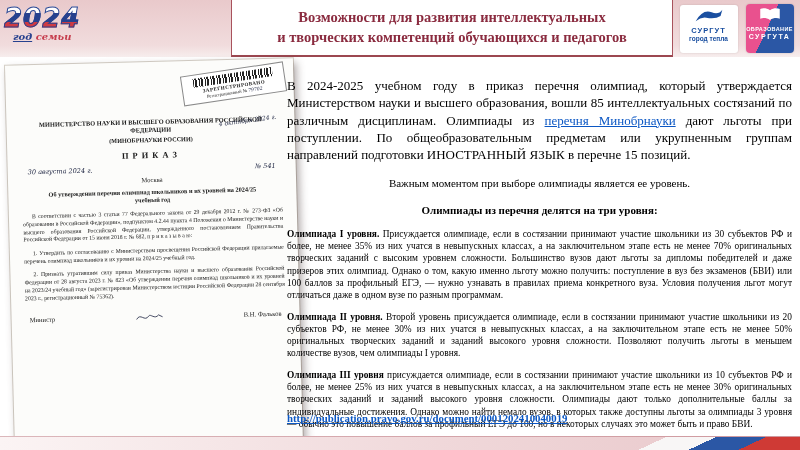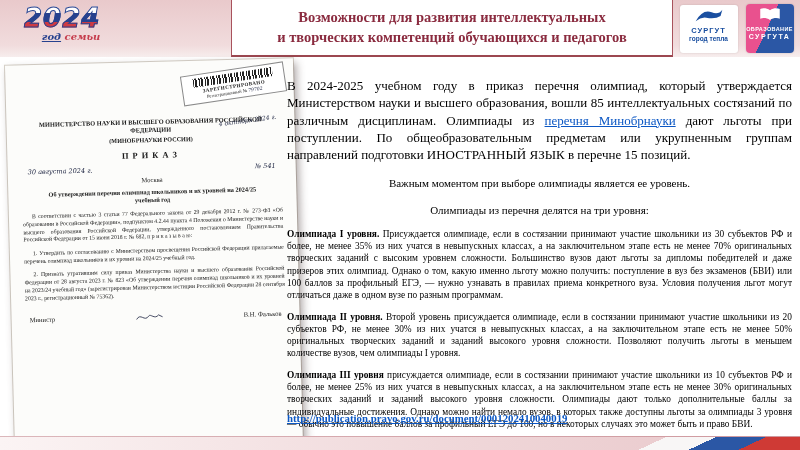--- a/index.html
+++ b/index.html
@@ -8,21 +8,21 @@
 
   
   .header{position:absolute;top:0;left:0;width:800px;height:57px;display:flex;}
   .hz-left{width:231px;position:relative;background:linear-gradient(180deg,#e9c9cb 0%,#f1dcdd 80%,#f7eded 100%);}
   .hz-center{width:424px;background:#fff;border-left:1px solid #a8525c;border-right:1px solid #a8525c;border-bottom:2px solid #9c4750;
              display:flex;flex-direction:column;justify-content:center;align-items:center;gap:1px;padding:3px 8px;}
   .hz-right{flex:1;background:linear-gradient(180deg,#e9c9cb 0%,#f1dcdd 80%,#f7eded 100%);
             display:flex;align-items:center;justify-content:center;gap:8px;}
   .slide-title{color:#8a2b3f;font-weight:bold;font-size:14.5px;line-height:1.32;text-align:center;}
 
-  .logo-2024{position:absolute;left:24px;top:5px;text-align:right;line-height:1;}
+  .logo-2024{position:absolute;left:4px;top:5px;text-align:center;line-height:1;}
   .y2024{font-family:"DejaVu Sans",sans-serif;font-weight:bold;font-style:italic;font-size:26px;letter-spacing:1px;
          background:linear-gradient(180deg,#ffffff 0 32%,#27418e 32% 66%,#cf3a43 66% 100%);
          -webkit-background-clip:text;background-clip:text;-webkit-text-fill-color:transparent;
          -webkit-text-stroke:1px #27418e;}
   .y2024-caption{margin-top:1px;font-family:"DejaVu Serif",serif;font-style:italic;font-weight:bold;font-size:10px;}
   .cap-god{color:#27418e;text-decoration:underline;} .cap-semyi{color:#c63d4d;}
 
   .logo-surgut{width:58px;height:46px;background:#fff;border-radius:3px;text-align:center;padding-top:2px;
                font-family:"Liberation Sans",sans-serif;color:#1a4fa0;box-shadow:0 0 2px rgba(0,0,0,.15);}
   .surgut-name{font-size:7.5px;font-weight:bold;letter-spacing:1px;line-height:1.1;}
@@ -142,21 +142,21 @@
         <path d="M1 7 C5 0 9 10 13 4 C15 1 19 8 23 3 L27 5" stroke="#1c2340" stroke-width="0.8" fill="none"></path>
       </svg>
       <span>В.Н. Фальков</span>
     </div>
   </div>
 
   <div class="content">
     <p class="intro"><span>В 2024-2025 учебном году в приказ перечня олимпиад, который утверждается Министерством науки и высшего образования, вошли 85 интеллектуальных состязаний по различным дисциплинам. Олимпиады из </span><a href="#" class="blue-link">перечня Минобрнауки</a><span> дают льготы при поступлении. По общеобразовательным предметам или укрупненным группам направлений подготовки ИНОСТРАННЫЙ ЯЗЫК в перечне 15 позиций.</span></p>
 
     <p class="levels-head">Важным моментом при выборе олимпиады является ее уровень.</p>
-    <p class="levels-head" style="margin-top:12px;">Олимпиады из перечня делятся на три уровня:</p>
+    <p class="levels-head" style="margin-top:12px;font-weight:bold;">Олимпиады из перечня делятся на три уровня:</p>
 
     <p class="level"><b>Олимпиада I уровня.</b><span> Присуждается олимпиаде, если в состязании принимают участие школьники из 30 субъектов РФ и более, не менее 35% из них учатся в невыпускных классах, а на заключительном этапе есть не менее 70% оригинальных творческих заданий с высоким уровнем сложности. Большинство вузов дают льготы за дипломы победителей и даже призеров этих олимпиад. Однако о том, какую именно льготу можно получить: поступление в вуз без экзаменов (БВИ) или 100 баллов за профильный ЕГЭ, — нужно узнавать в правилах приема конкретного вуза. Условия получения льгот могут отличаться даже в одном вузе по разным программам.</span></p>
     <p class="level"><b>Олимпиада II уровня.</b><span> Второй уровень присуждается олимпиаде, если в состязании принимают участие школьники из 20 субъектов РФ, не менее 30% из них учатся в невыпускных классах, а на заключительном этапе есть не менее 50% оригинальных творческих заданий и заданий высокого уровня сложности. Позволяют получить льготы в меньшем количестве вузов, чем олимпиады I уровня.</span></p>
     <p class="level"><b>Олимпиада III уровня</b><span> присуждается олимпиаде, если в состязании принимают участие школьники из 10 субъектов РФ и более, не менее 25% из них учатся в невыпускных классах, а на заключительном этапе есть не менее 30% оригинальных творческих заданий и заданий высокого уровня сложности. Олимпиады дают только дополнительные баллы за индивидуальные достижения. Однако можно найти немало вузов, в которых также доступны льготы за олимпиады 3 уровня — обычно это повышение баллов за профильный ЕГЭ до 100, но в некоторых случаях это может быть и право БВИ.</span></p>
   </div>
 
   <a href="#" class="source">http://publication.pravo.gov.ru/document/0001202410040019</a>
 
   <div class="bottom-band"></div>
   <div class="flag-corner"></div>

